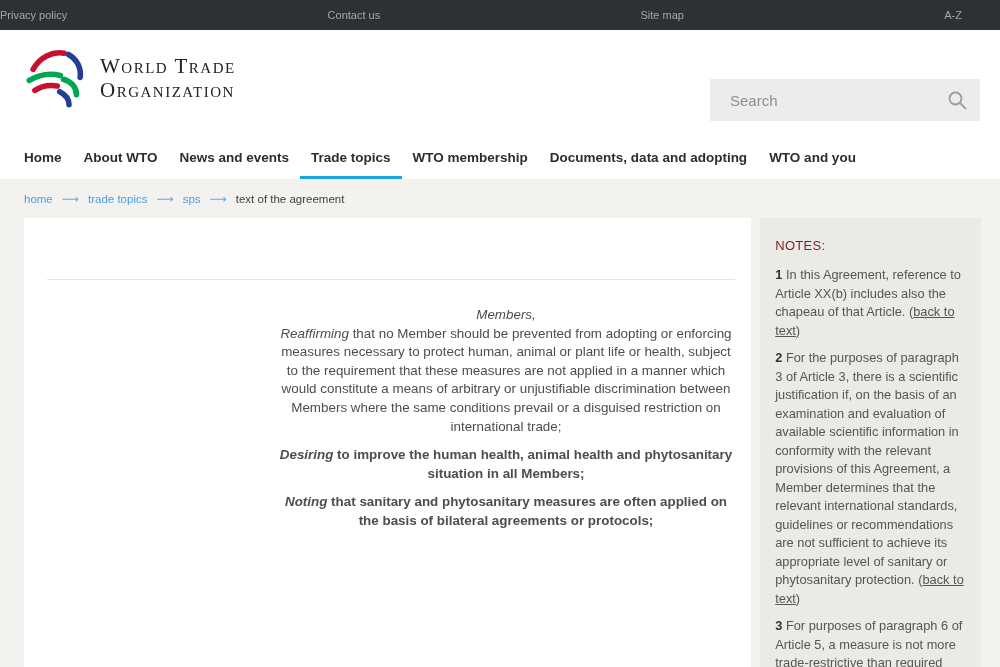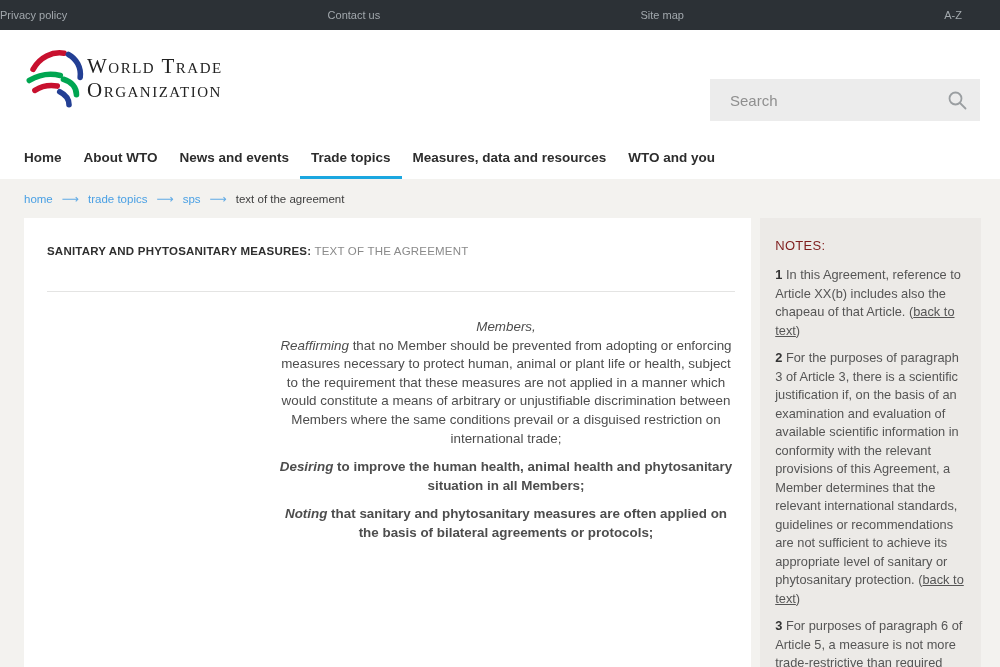--- a/index.html
+++ b/index.html
@@ -32,20 +32,21 @@
     height: 105px;
     background: #ffffff;
     position: relative;
   }
   .logo {
     position: absolute;
     left: 25px;
     top: 17px;
     display: flex;
     align-items: center;
+    gap: 13px;
     cursor: pointer;
   }
   .logo svg { display: block; }
   .logo-text {
     font-family: "Liberation Serif", serif;
     font-variant: small-caps;
     font-size: 21px;
     line-height: 1.15;
     letter-spacing: 1.5px;
     color: #222222;
@@ -220,43 +221,40 @@
       <line x1="13" y1="13" x2="18.5" y2="18.5" stroke="#9a9ea1" stroke-width="1.8" stroke-linecap="round"></line>
     </svg>
   </div>
 </div>
 
 <nav class="nav">
   <a class="nav-item">Home</a>
   <a class="nav-item">About WTO</a>
   <a class="nav-item">News and events</a>
   <a class="nav-item active">Trade topics</a>
-  <a class="nav-item">Measures, data and resources</a>
+  <a class="nav-item">WTO membership</a>
+  <a class="nav-item">Documents, data and adopting</a>
   <a class="nav-item">WTO and you</a>
 </nav>
 
 <div class="page">
 
   <div class="breadcrumb">
     <a class="bc-link">home</a>
     <span class="bc-sep">⟶</span>
     <a class="bc-link">trade topics</a>
     <span class="bc-sep">⟶</span>
     <a class="bc-link">sps</a>
     <span class="bc-sep">⟶</span>
     <span class="bc-current">text of the agreement</span>
   </div>
 
   <div class="columns">
 
     <div class="card">
-      <div class="kicker">
-        <span class="kicker-bold">SANITARY AND PHYTOSANITARY MEASURES:</span>
-        <span class="kicker-light">TEXT OF THE AGREEMENT</span>
-      </div>
       <hr class="divider">
       <div class="preamble">
         <p><i class="lead">Members,</i><span></span></p>
         <p><i class="lead">Reaffirming</i><span> that no Member should be prevented from adopting or enforcing measures necessary to protect human, animal or plant life or health, subject to the requirement that these measures are not applied in a manner which would constitute a means of arbitrary or unjustifiable discrimination between Members where the same conditions prevail or a disguised restriction on international trade;</span></p>
         <p class="spaced"><i class="lead">Desiring</i><span> to improve the human health, animal health and phytosanitary situation in all Members;</span></p>
         <p class="spaced"><i class="lead">Noting</i><span> that sanitary and phytosanitary measures are often applied on the basis of bilateral agreements or protocols;</span></p>
 
       </div>
     </div>
 

